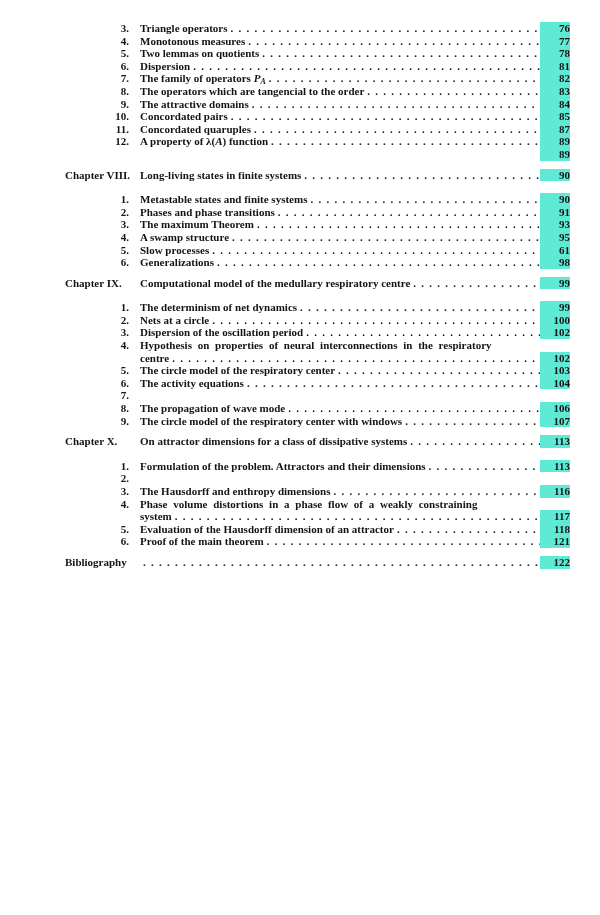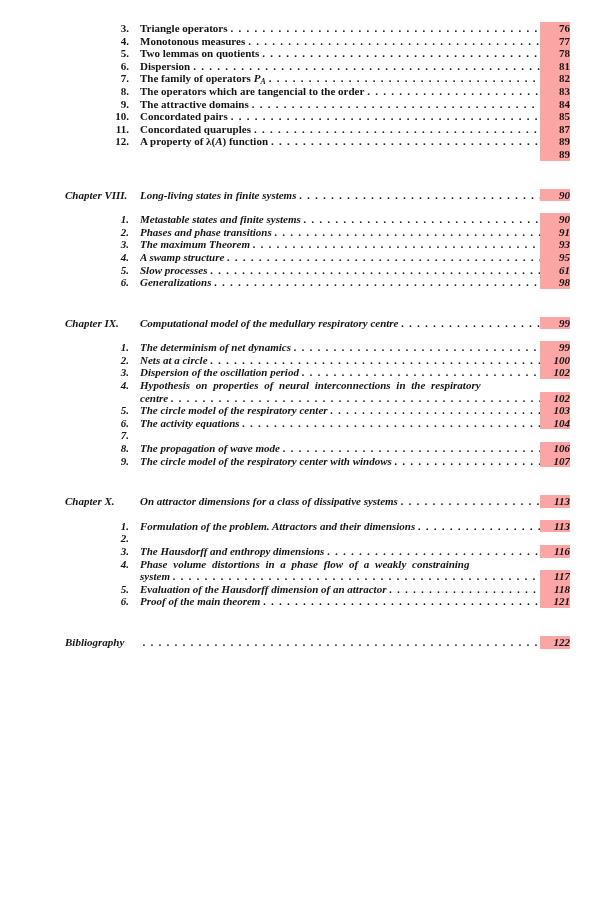--- a/index.html
+++ b/index.html
@@ -11,21 +11,21 @@
   }
   .page {
     width: 600px; height: 915px;
     background: #ffffff;
     padding: 22px 30px 0 65px;
     color: #141414;
     font-size: 11px;
     font-weight: 700;
     line-height: 12.6px;
   }
-  .section + .section { margin-top: 28px; font-style: italic; }
+  .section + .section { margin-top: 8px; }
   .row { display: flex; align-items: baseline; }
   .row.heading { margin-bottom: 12px; }
   .cell-label {
     flex: 0 0 75px;
     white-space: nowrap;
     overflow: visible;
   }
   .cell-label.item-num { text-align: right; padding-right: 11px; }
   .cell-label.chapter-label { text-align: left; }
   .body {
@@ -48,21 +48,21 @@
     content: ". . . . . . . . . . . . . . . . . . . . . . . . . . . . . . . . . . . . . . . . . . . . . . . . . . . . . . . . . . . . . . . . . . . . . . . . . . . . . . . .";
     word-spacing: 2.5px;
   }
   .pageno {
     position: absolute;
     right: 0; bottom: 0;
     z-index: 1;
     min-width: 30px;
     padding-left: 6px;
     text-align: right;
-    background: #fca5a5;
+    background: #5eead4;
   }
   sub { font-size: 0.72em; line-height: 0; vertical-align: -2px; }
   i { font-style: italic; }
 </style>
 </head>
 <body>
 
 <div class="page">
   <div id="toc-root">
       <div class="section">

